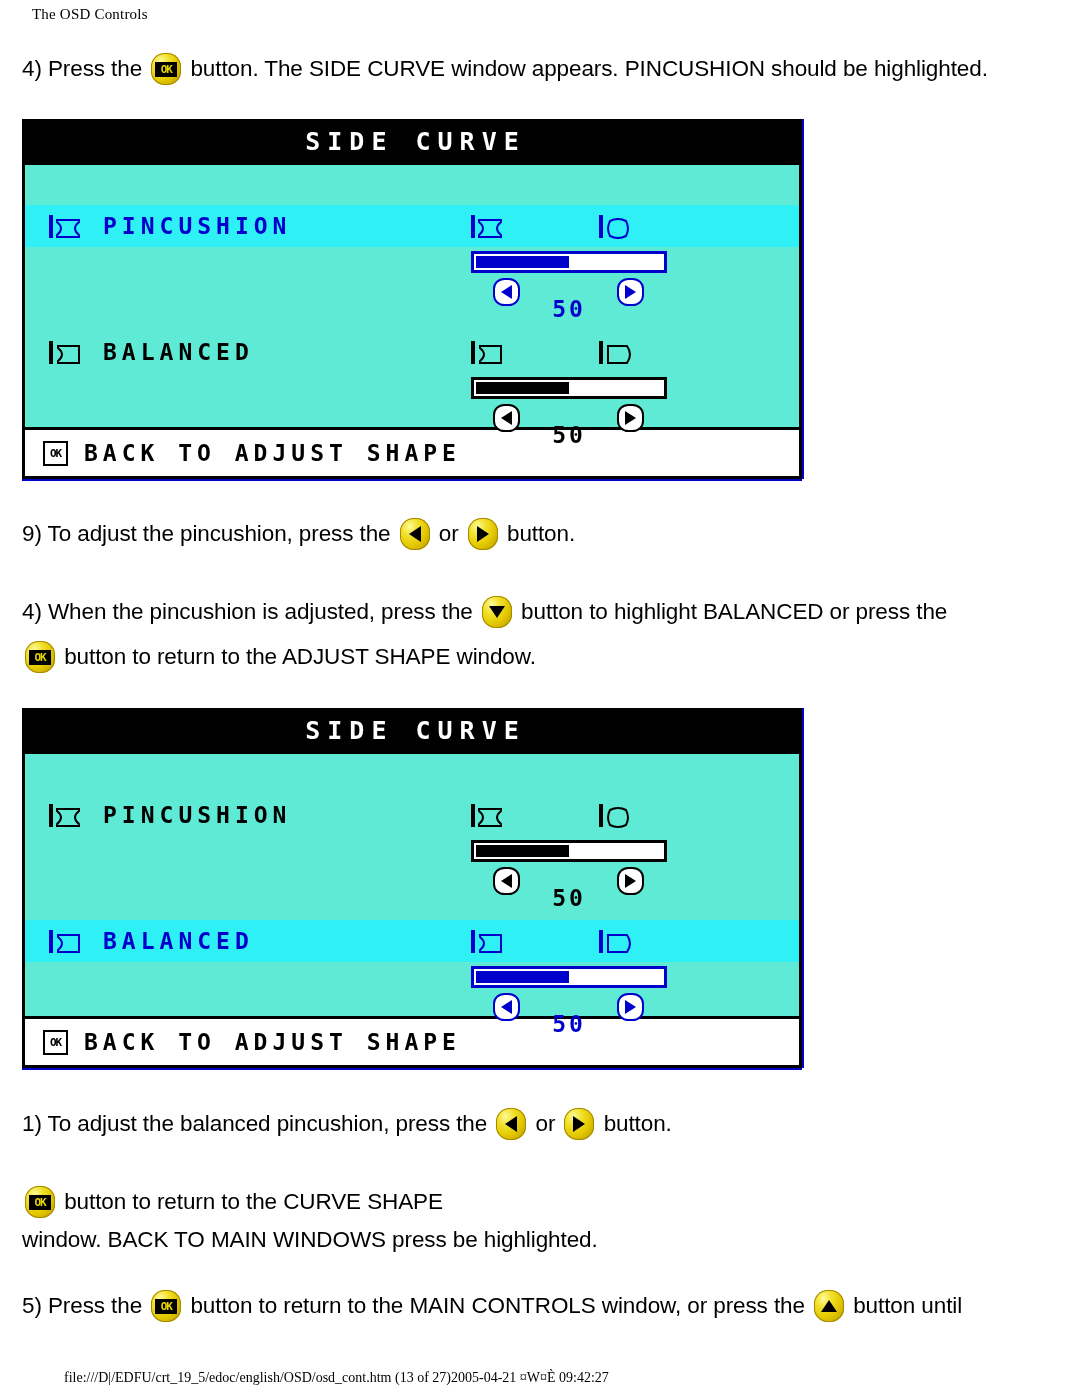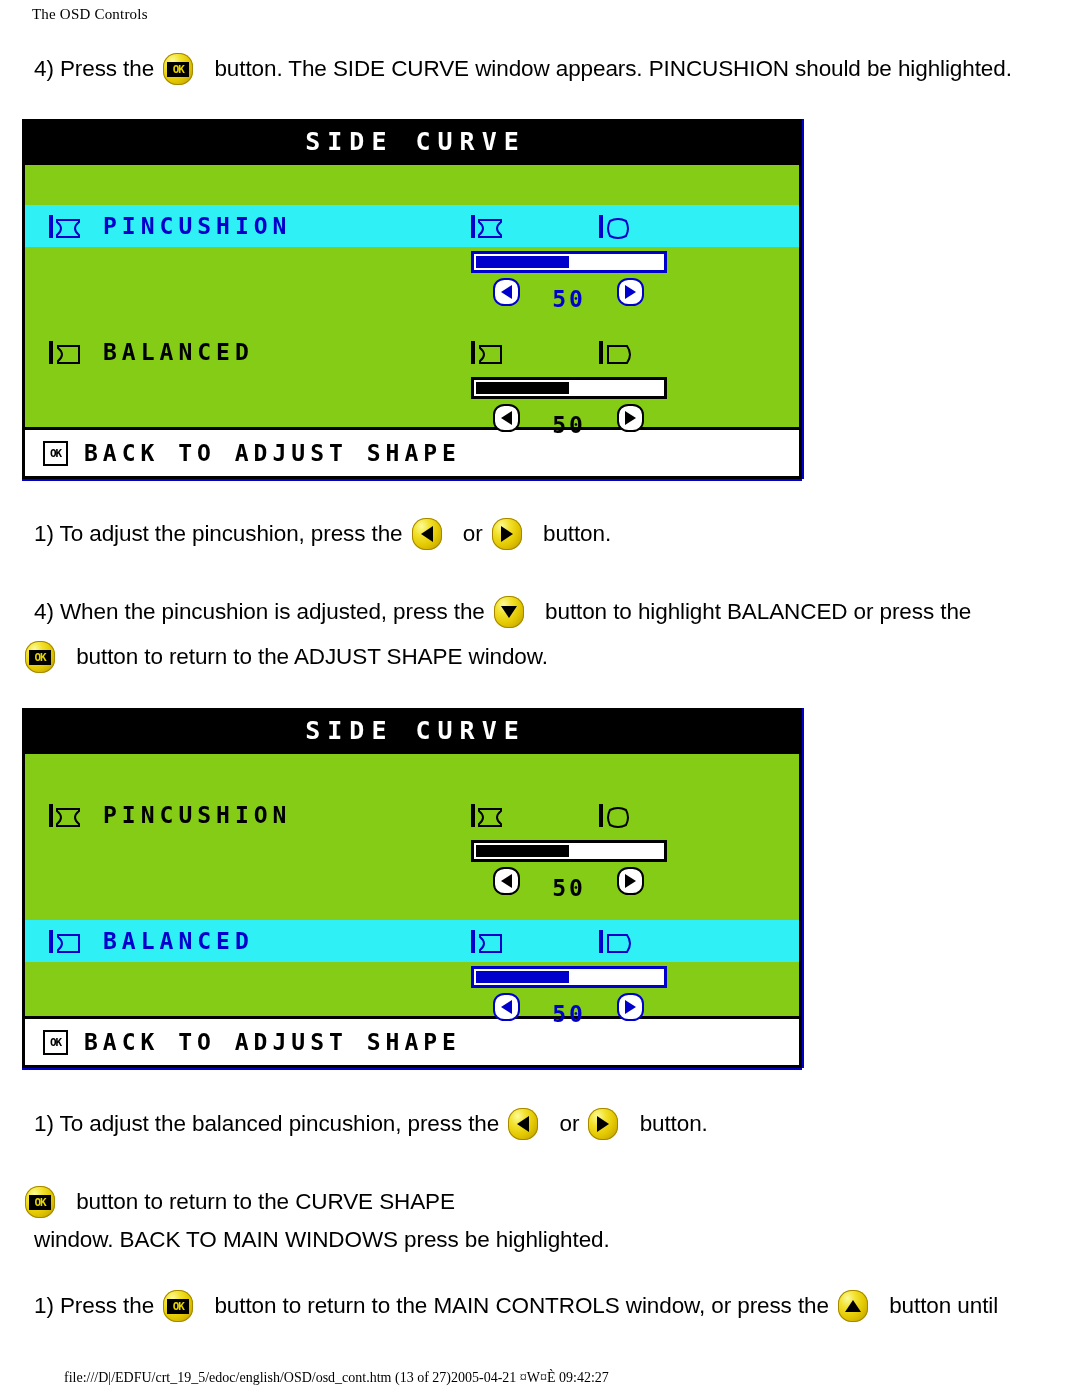--- a/index.html
+++ b/index.html
@@ -30,21 +30,21 @@
   
   .step {
     position: absolute;
     left: 22px;
     font-size: 22.5px;
     line-height: 30px;
     color: #000;
     white-space: nowrap;
     letter-spacing: -0.1px;
   }
-  .step .t { vertical-align: middle; margin-left: 12px; }
+  .step .t { vertical-align: middle; }
 
   
   .btn {
     display: inline-block;
     vertical-align: middle;
     position: relative;
     width: 30px;
     height: 32px;
     margin: 0 3px;
     border-radius: 46% / 42%;
@@ -99,21 +99,21 @@
     font-size: 25px;
     font-weight: bold;
     letter-spacing: 7px;
     text-indent: 7px;
   }
   .osd-body {
     position: relative;
     height: 262px;
     border-top: 3px solid #000;
     border-bottom: 3px solid #000;
-    background: #84cc16;
+    background: #5eead4;
   }
   .osd-footer {
     height: 46px;
     display: flex;
     align-items: center;
     padding-left: 18px;
     background: #fff;
   }
   .osd-footer .label {
     font-size: 23px;
@@ -213,21 +213,21 @@
   .oct.l { left: 22px; }
   .oct.r { left: 146px; }
   .oct .t2 { width: 0; height: 0; }
   .oct .t2.left  { border-top: 7px solid transparent; border-bottom: 7px solid transparent; border-right: 11px solid #000; }
   .oct .t2.right { border-top: 7px solid transparent; border-bottom: 7px solid transparent; border-left: 11px solid #000; }
   .oct.blue .t2.left  { border-right-color: #0000cc; }
   .oct.blue .t2.right { border-left-color: #0000cc; }
   .valnum {
     position: absolute;
     left: 0; right: 0;
-    top: 8px;
+    top: 18px;
     text-align: center;
     font-size: 23px;
     font-weight: bold;
     letter-spacing: 3px;
     color: #000;
   }
   .valnum.blue { color: #0000cc; }
 
   
   .filepath {
@@ -339,21 +339,21 @@
     </div>
 
   </div>
   <div class="osd-footer">
     <span class="ok-chip">OK</span>
     <span class="label">BACK TO ADJUST SHAPE</span>
   </div>
 </div>
 
 <div class="step" style="top:518px;">
-  <span class="t">1) To adjust the pincushion, press the</span>
+  <span class="t">9) To adjust the pincushion, press the</span>
   <span class="btn"><span class="glyph">
         <span class="tri left"></span>
       </span></span>
   <span class="t">or</span>
   <span class="btn"><span class="glyph">
         <span class="tri right"></span>
       </span></span>
   <span class="t">button.</span>
 </div>
 
@@ -478,21 +478,21 @@
   <span class="btn ok"><span class="glyph">
         <span class="okbox">OK</span>
       </span></span>
   <span class="t">button to return to the CURVE SHAPE</span>
 </div>
 <div class="step" style="top:1224px;">
   <span class="t">window. BACK TO MAIN WINDOWS press be highlighted.</span>
 </div>
 
 <div class="step" style="top:1290px;">
-  <span class="t">1) Press the</span>
+  <span class="t">5) Press the</span>
   <span class="btn ok"><span class="glyph">
         <span class="okbox">OK</span>
       </span></span>
   <span class="t">button to return to the MAIN CONTROLS window, or press the</span>
   <span class="btn"><span class="glyph">
         <span class="tri up"></span>
       </span></span>
   <span class="t">button until</span>
 </div>
 

